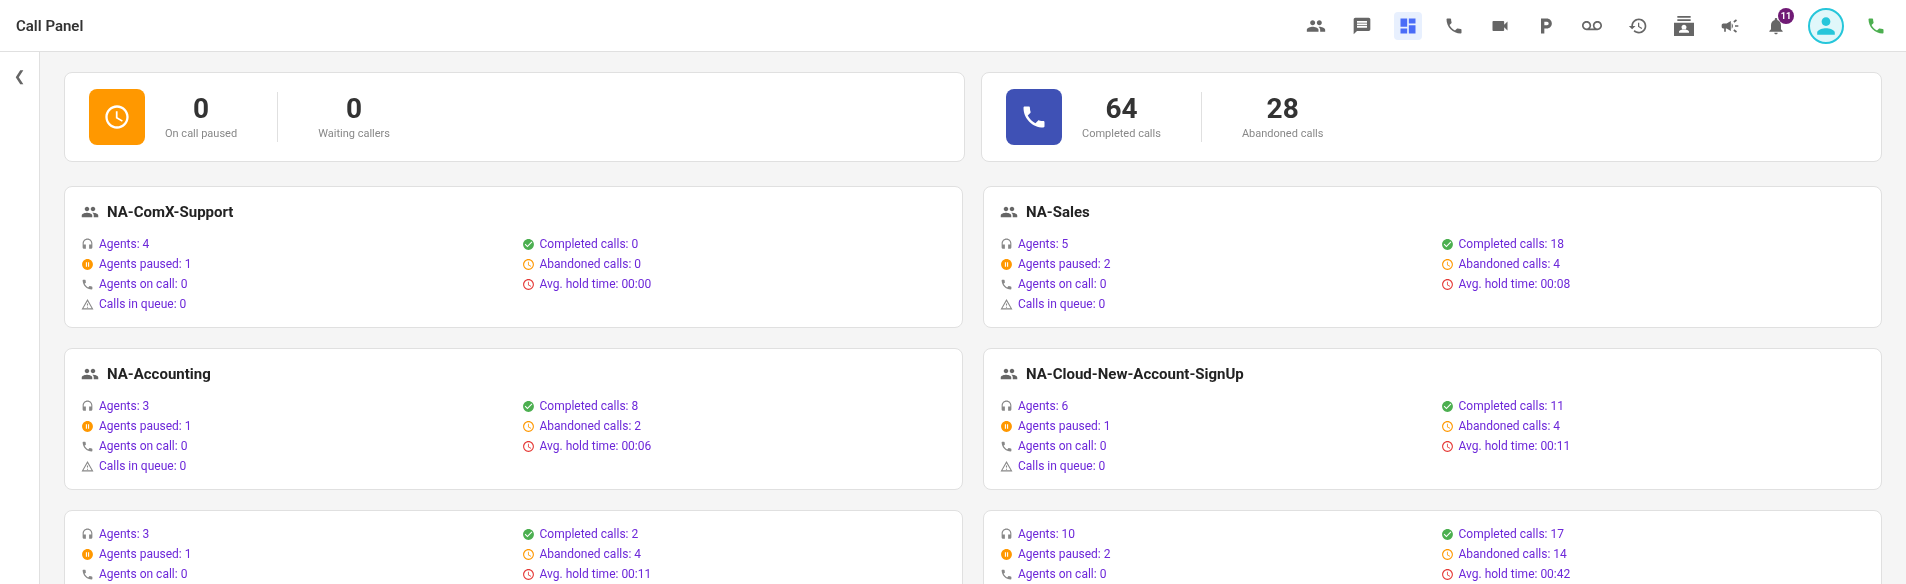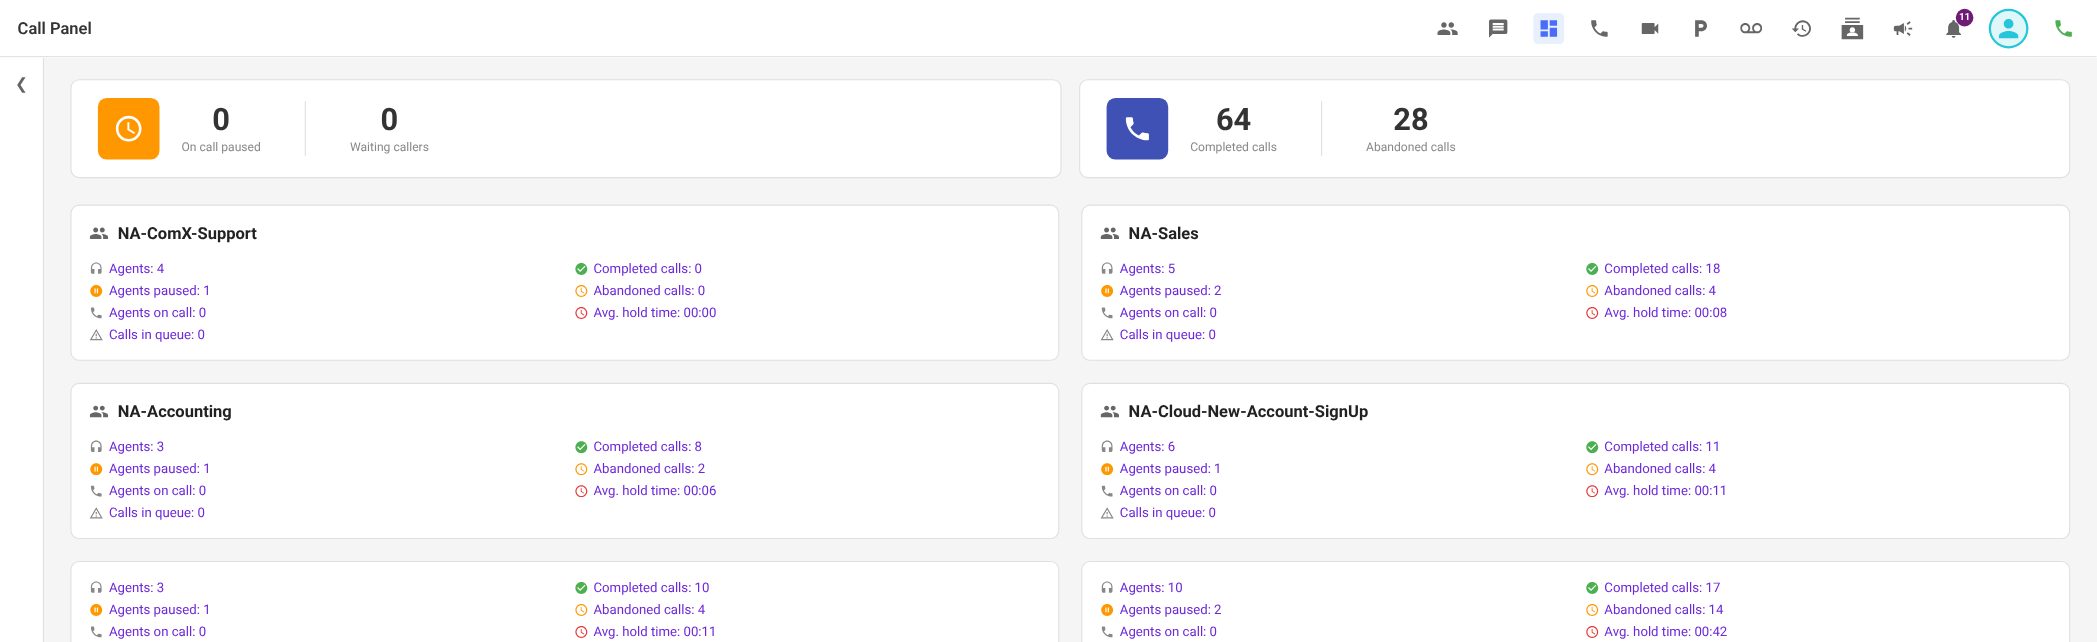--- a/index.html
+++ b/index.html
@@ -563,21 +563,21 @@
       <div class="queue-stat-item">
         <svg viewBox="0 0 24 24">
               <path d="M12 1c-4.97 0-9 4.03-9 9v7c0 1.66 1.34 3 3 3h3v-8H5v-2c0-3.87 3.13-7 7-7s7 3.13 7 7v2h-4v8h3c1.66 0 3-1.34 3-3v-7c0-4.97-4.03-9-9-9z"></path>
             </svg>
         <span>Agents: 3</span>
       </div>
       <div class="queue-stat-item green-icon">
         <svg viewBox="0 0 24 24">
               <path d="M12 2C6.48 2 2 6.48 2 12s4.48 10 10 10 10-4.48 10-10S17.52 2 12 2zm-2 15l-5-5 1.41-1.41L10 14.17l7.59-7.59L19 8l-9 9z"></path>
             </svg>
-        <span>Completed calls: 10</span>
+        <span>Completed calls: 2</span>
       </div>
       <div class="queue-stat-item orange-icon">
         <svg viewBox="0 0 24 24">
               <path d="M12 2C6.48 2 2 6.48 2 12s4.48 10 10 10 10-4.48 10-10S17.52 2 12 2zm-1 14H9V8h2v8zm4 0h-2V8h2v8z"></path>
             </svg>
         <span>Agents paused: 1</span>
       </div>
       <div class="queue-stat-item orange-icon">
         <svg viewBox="0 0 24 24">
               <path d="M12 2C6.47 2 2 6.48 2 12s4.47 10 9.99 10C17.52 22 22 17.52 22 12S17.52 2 11.99 2zM12 20c-4.42 0-8-3.58-8-8s3.58-8 8-8 8 3.58 8 8-3.58 8-8 8zm.5-13H11v6l5.25 3.15.75-1.23-4.5-2.67V7z"></path>

